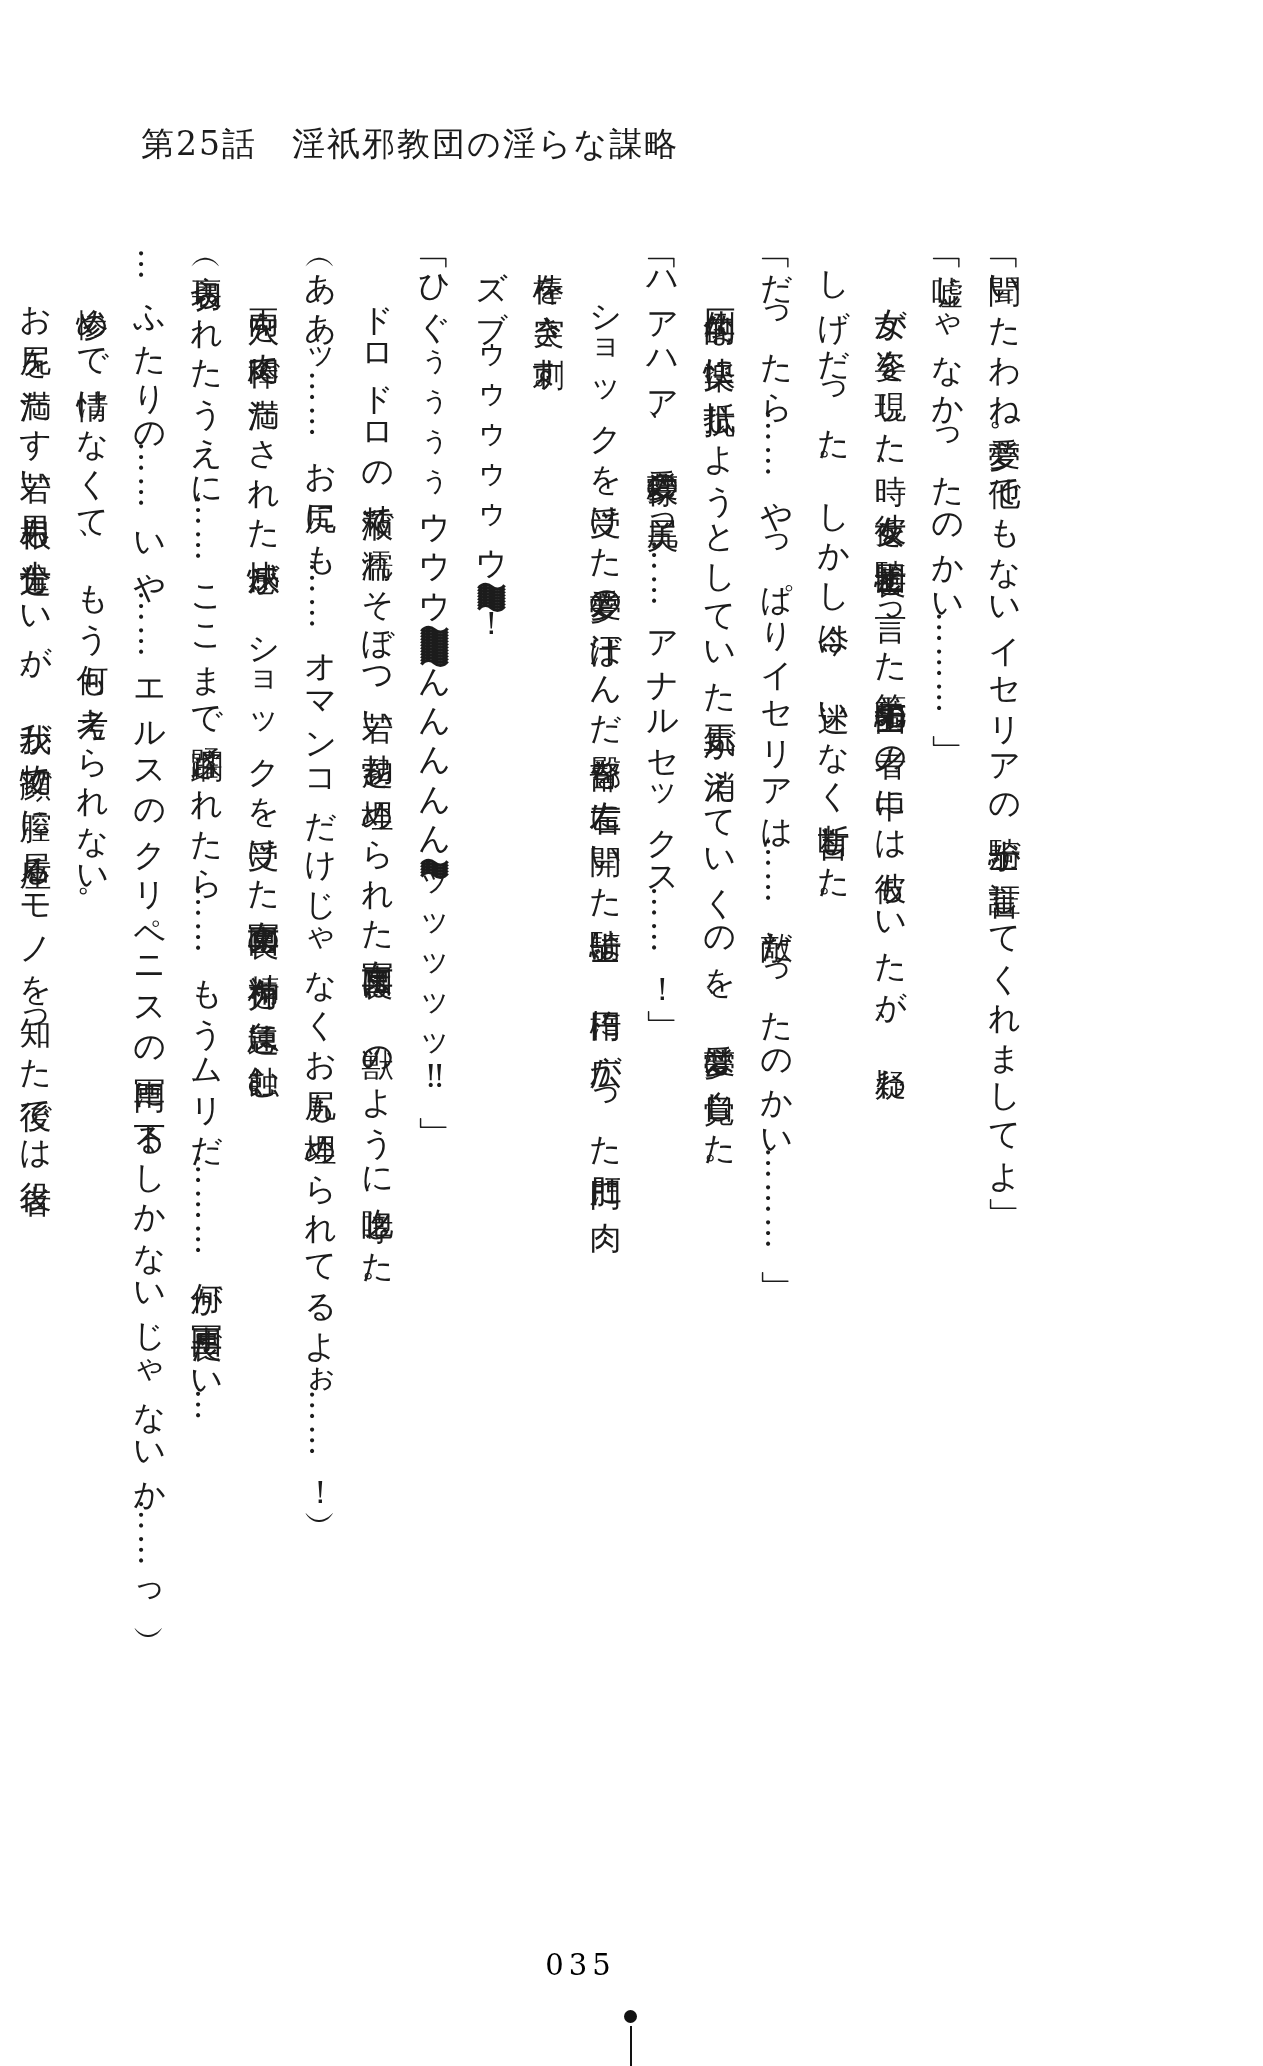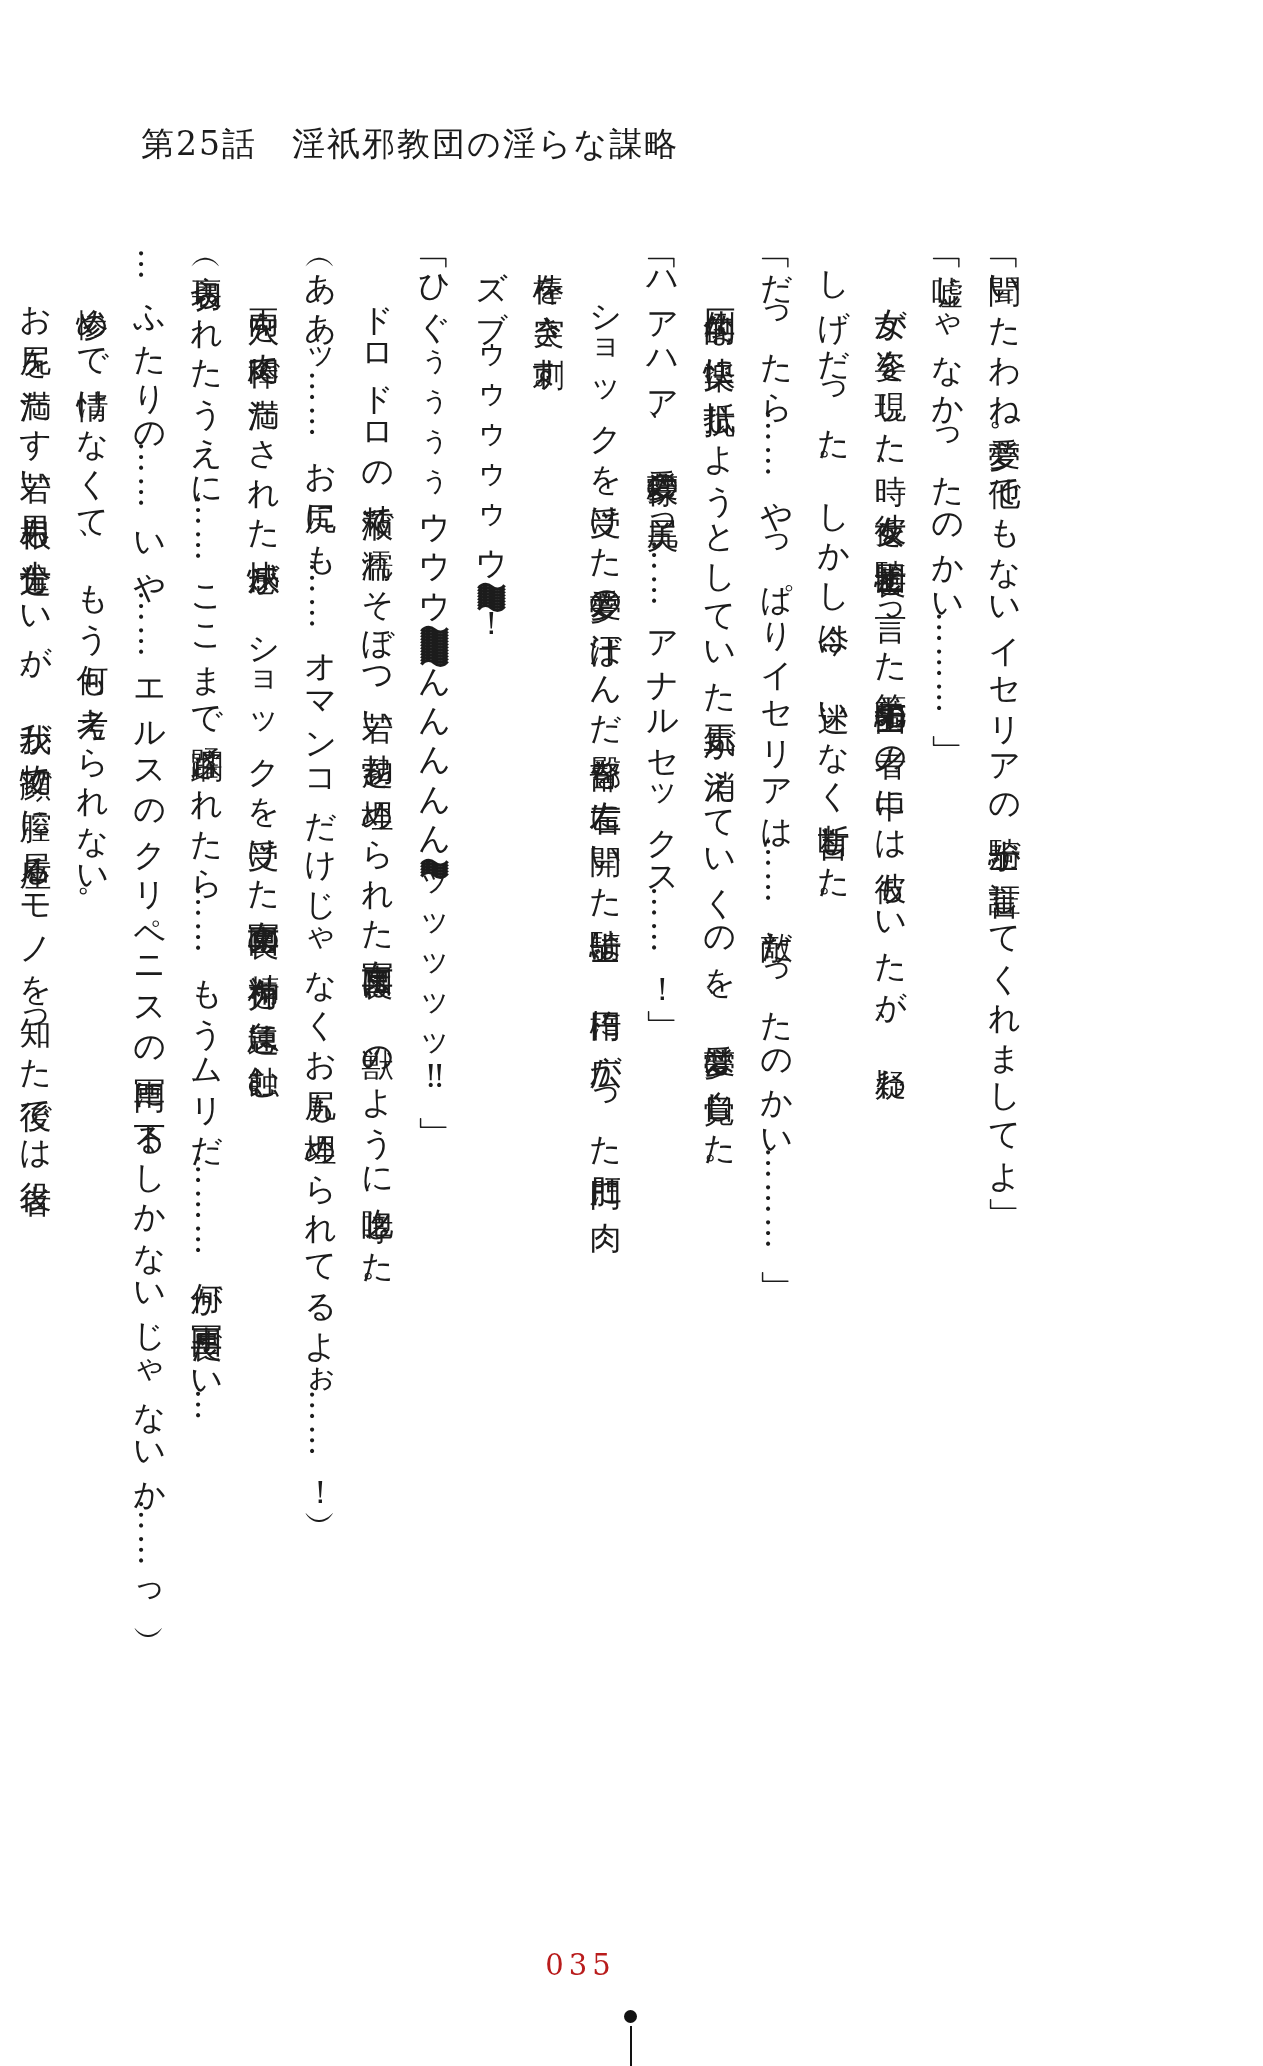--- a/index.html
+++ b/index.html
@@ -34,21 +34,21 @@
   }
   .text-line { margin: 0; }
   .page-number {
     position: absolute;
     left: 0;
     width: 100%;
     top: 1948px;
     text-align: center;
     font-size: 29px;
     letter-spacing: 5px;
-    color: #b91c1c;
+    color: #000000;
   }
   .fold-mark-dot {
     position: absolute;
     left: 624px;
     top: 2010px;
     width: 13px;
     height: 13px;
     border-radius: 50%;
     background: #121212;
   }

